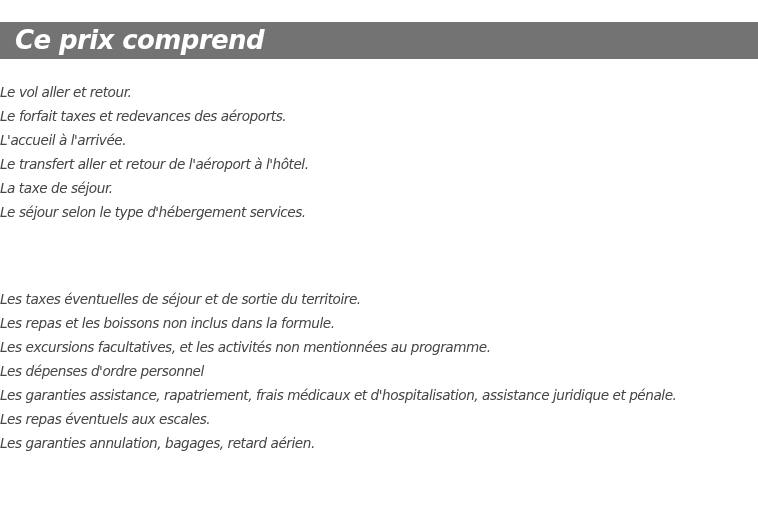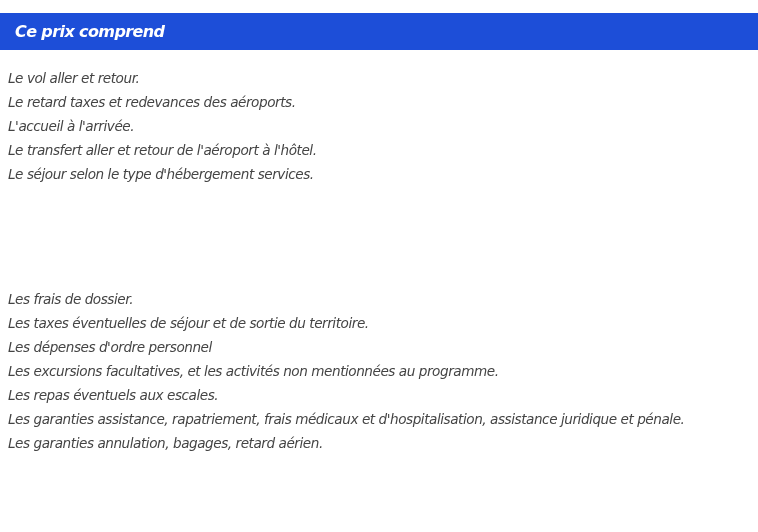--- a/index.html
+++ b/index.html
@@ -8,35 +8,35 @@
       background: #ffffff;
     }
     body {
       width: 758px;
       height: 532px;
       overflow: hidden;
       position: relative;
       font-family: "DejaVu Sans", sans-serif;
     }
     .section-header {
-      background: #1d4ed8;
+      background: #737373;
       color: #ffffff;
       height: 37px;
       line-height: 37px;
       padding-left: 15px;
       font-style: italic;
       font-weight: bold;
-      font-size: 16px;
+      font-size: 26px;
       letter-spacing: -0.6px;
       white-space: nowrap;
       overflow: hidden;
     }
     .item-list {
       list-style: none;
-      margin: 8px;
+      margin: 0;
       padding: 0;
     }
     .item-list li {
       font-style: italic;
       font-size: 13.6px;
       letter-spacing: -0.45px;
       color: #444444;
       height: 24px;
       line-height: 24px;
       white-space: nowrap;
@@ -61,30 +61,31 @@
       margin-top: 16px;
     }
   </style>
 </head>
 <body>
 
 <section id="section-included">
   <h2 class="section-header">Ce prix comprend</h2>
   <ul class="item-list">
     <li>Le vol aller et retour.</li>
-    <li>Le retard taxes et redevances des aéroports.</li>
+    <li>Le forfait taxes et redevances des aéroports.</li>
     <li>L'accueil à l'arrivée.</li>
     <li>Le transfert aller et retour de l'aéroport à l'hôtel.</li>
+    <li>La taxe de séjour.</li>
     <li>Le séjour selon le type d'hébergement services.</li>
   </ul>
 </section>
 
 <section id="section-excluded">
   <ul class="item-list">
-    <li>Les frais de dossier.</li>
     <li>Les taxes éventuelles de séjour et de sortie du territoire.</li>
+    <li>Les repas et les boissons non inclus dans la formule.</li>
+    <li>Les excursions facultatives, et les activités non mentionnées au programme.</li>
     <li>Les dépenses d'ordre personnel</li>
-    <li>Les excursions facultatives, et les activités non mentionnées au programme.</li>
+    <li>Les garanties assistance, rapatriement, frais médicaux et d'hospitalisation, assistance juridique et pénale.</li>
     <li>Les repas éventuels aux escales.</li>
-    <li>Les garanties assistance, rapatriement, frais médicaux et d'hospitalisation, assistance juridique et pénale.</li>
     <li>Les garanties annulation, bagages, retard aérien.</li>
   </ul>
 </section>
 
 </body></html>

